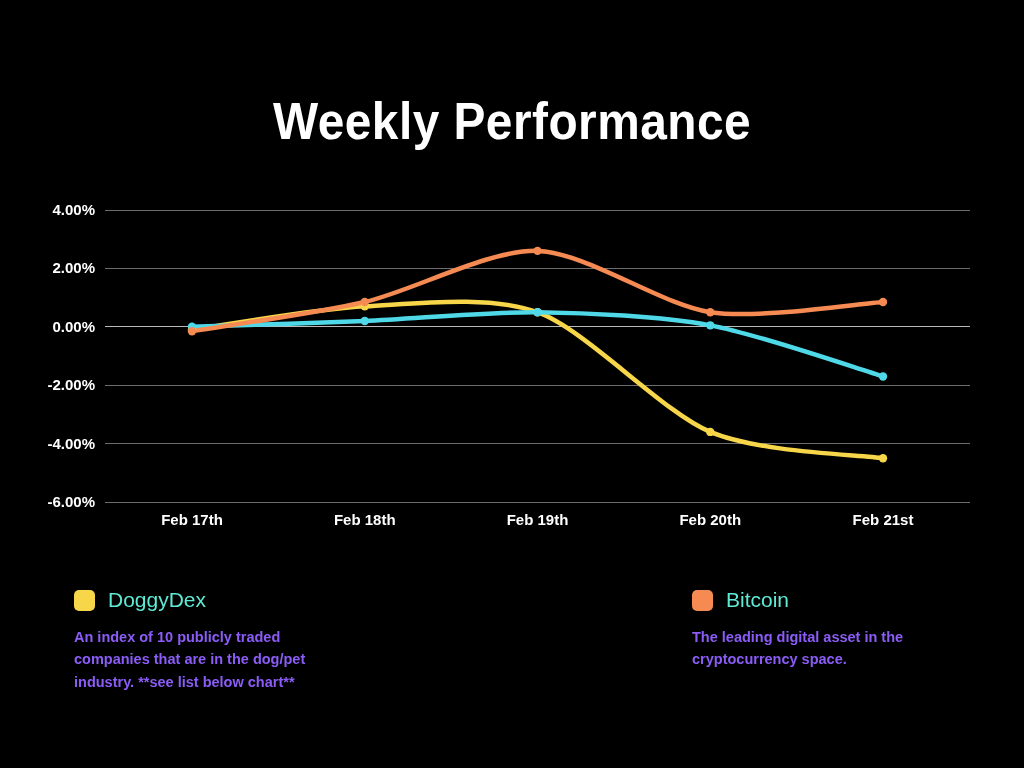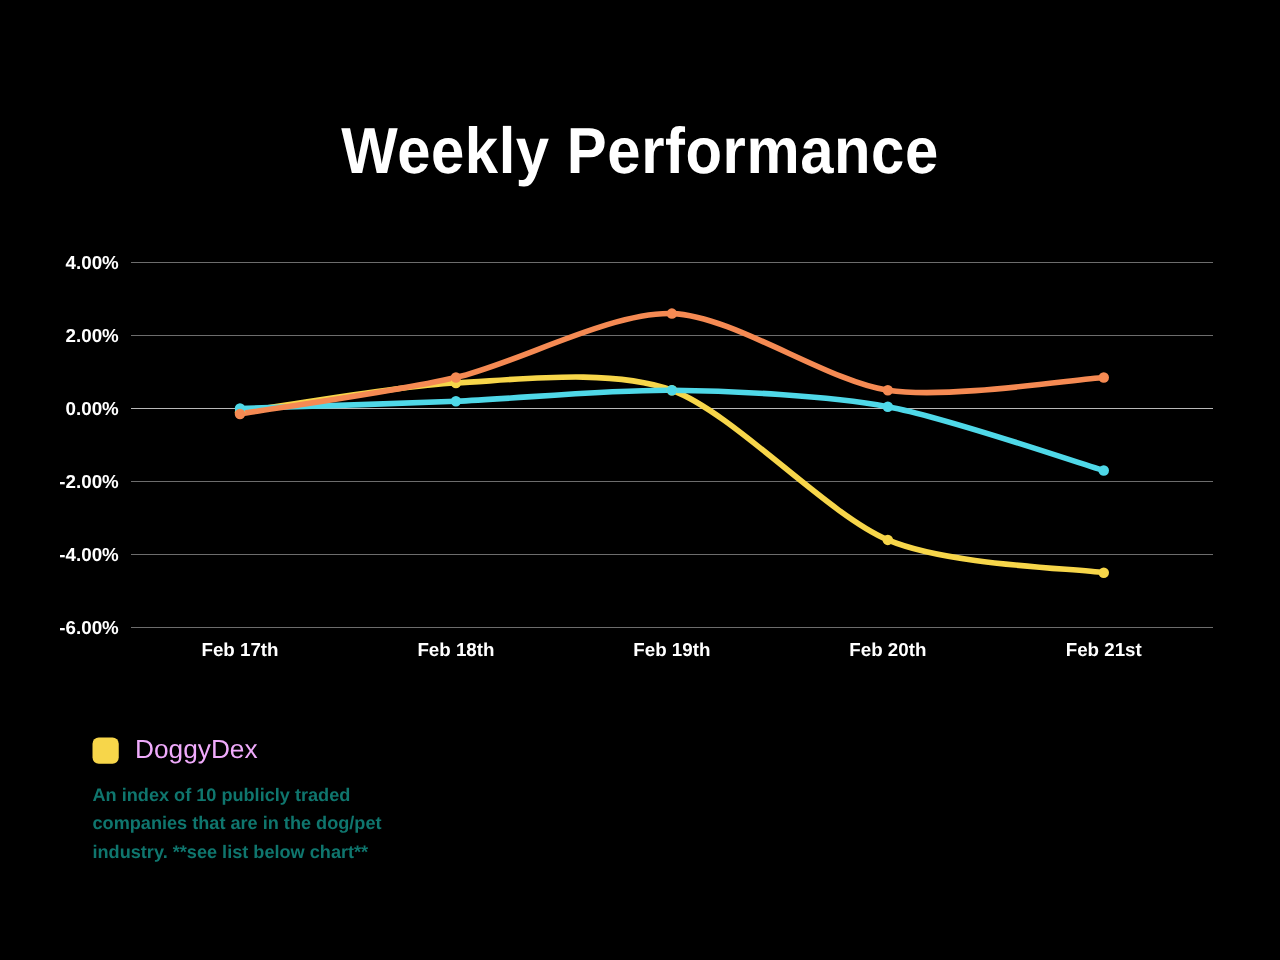--- a/index.html
+++ b/index.html
@@ -110,30 +110,30 @@
   .legend-swatch {
     width: 21px;
     height: 21px;
     border-radius: 5px;
     flex: 0 0 auto;
   }
   .legend-name {
     font-family: "Liberation Sans", sans-serif;
     font-size: 21px;
     font-weight: normal;
-    color: #f0abfc;
+    color: #5eead4;
     white-space: nowrap;
   }
   .legend-desc {
     margin-top: 11px;
     font-family: "Liberation Sans", sans-serif;
     font-size: 14.5px;
     font-weight: bold;
     line-height: 1.55;
-    color: #0f766e;
+    color: #8b5cf6;
   }
   .legend-item.i0 .legend-desc { width: 240px; }
   .legend-item.i1 .legend-desc { width: 225px; }
   .legend-item.i2 .legend-desc { width: 255px; }
 </style>
 </head>
 <body>
 
 <div id="stage">
 
@@ -195,15 +195,22 @@
       <div class="legend-head">
         <span class="legend-swatch" id="sw0" style="background: rgb(247, 214, 74);"></span>
         <span class="legend-name">DoggyDex</span>
       </div>
       <div class="legend-desc">An index of 10 publicly traded companies that are in the dog/pet industry. **see list below chart**</div>
     </div>
 
     <div class="legend-item i1">
     </div>
 
+    <div class="legend-item i2">
+      <div class="legend-head">
+        <span class="legend-swatch" id="sw2" style="background: rgb(245, 138, 83);"></span>
+        <span class="legend-name">Bitcoin</span>
+      </div>
+      <div class="legend-desc">The leading digital asset in the cryptocurrency space.</div>
+    </div>
 
   </div>
 </div>
 
 </body></html>

